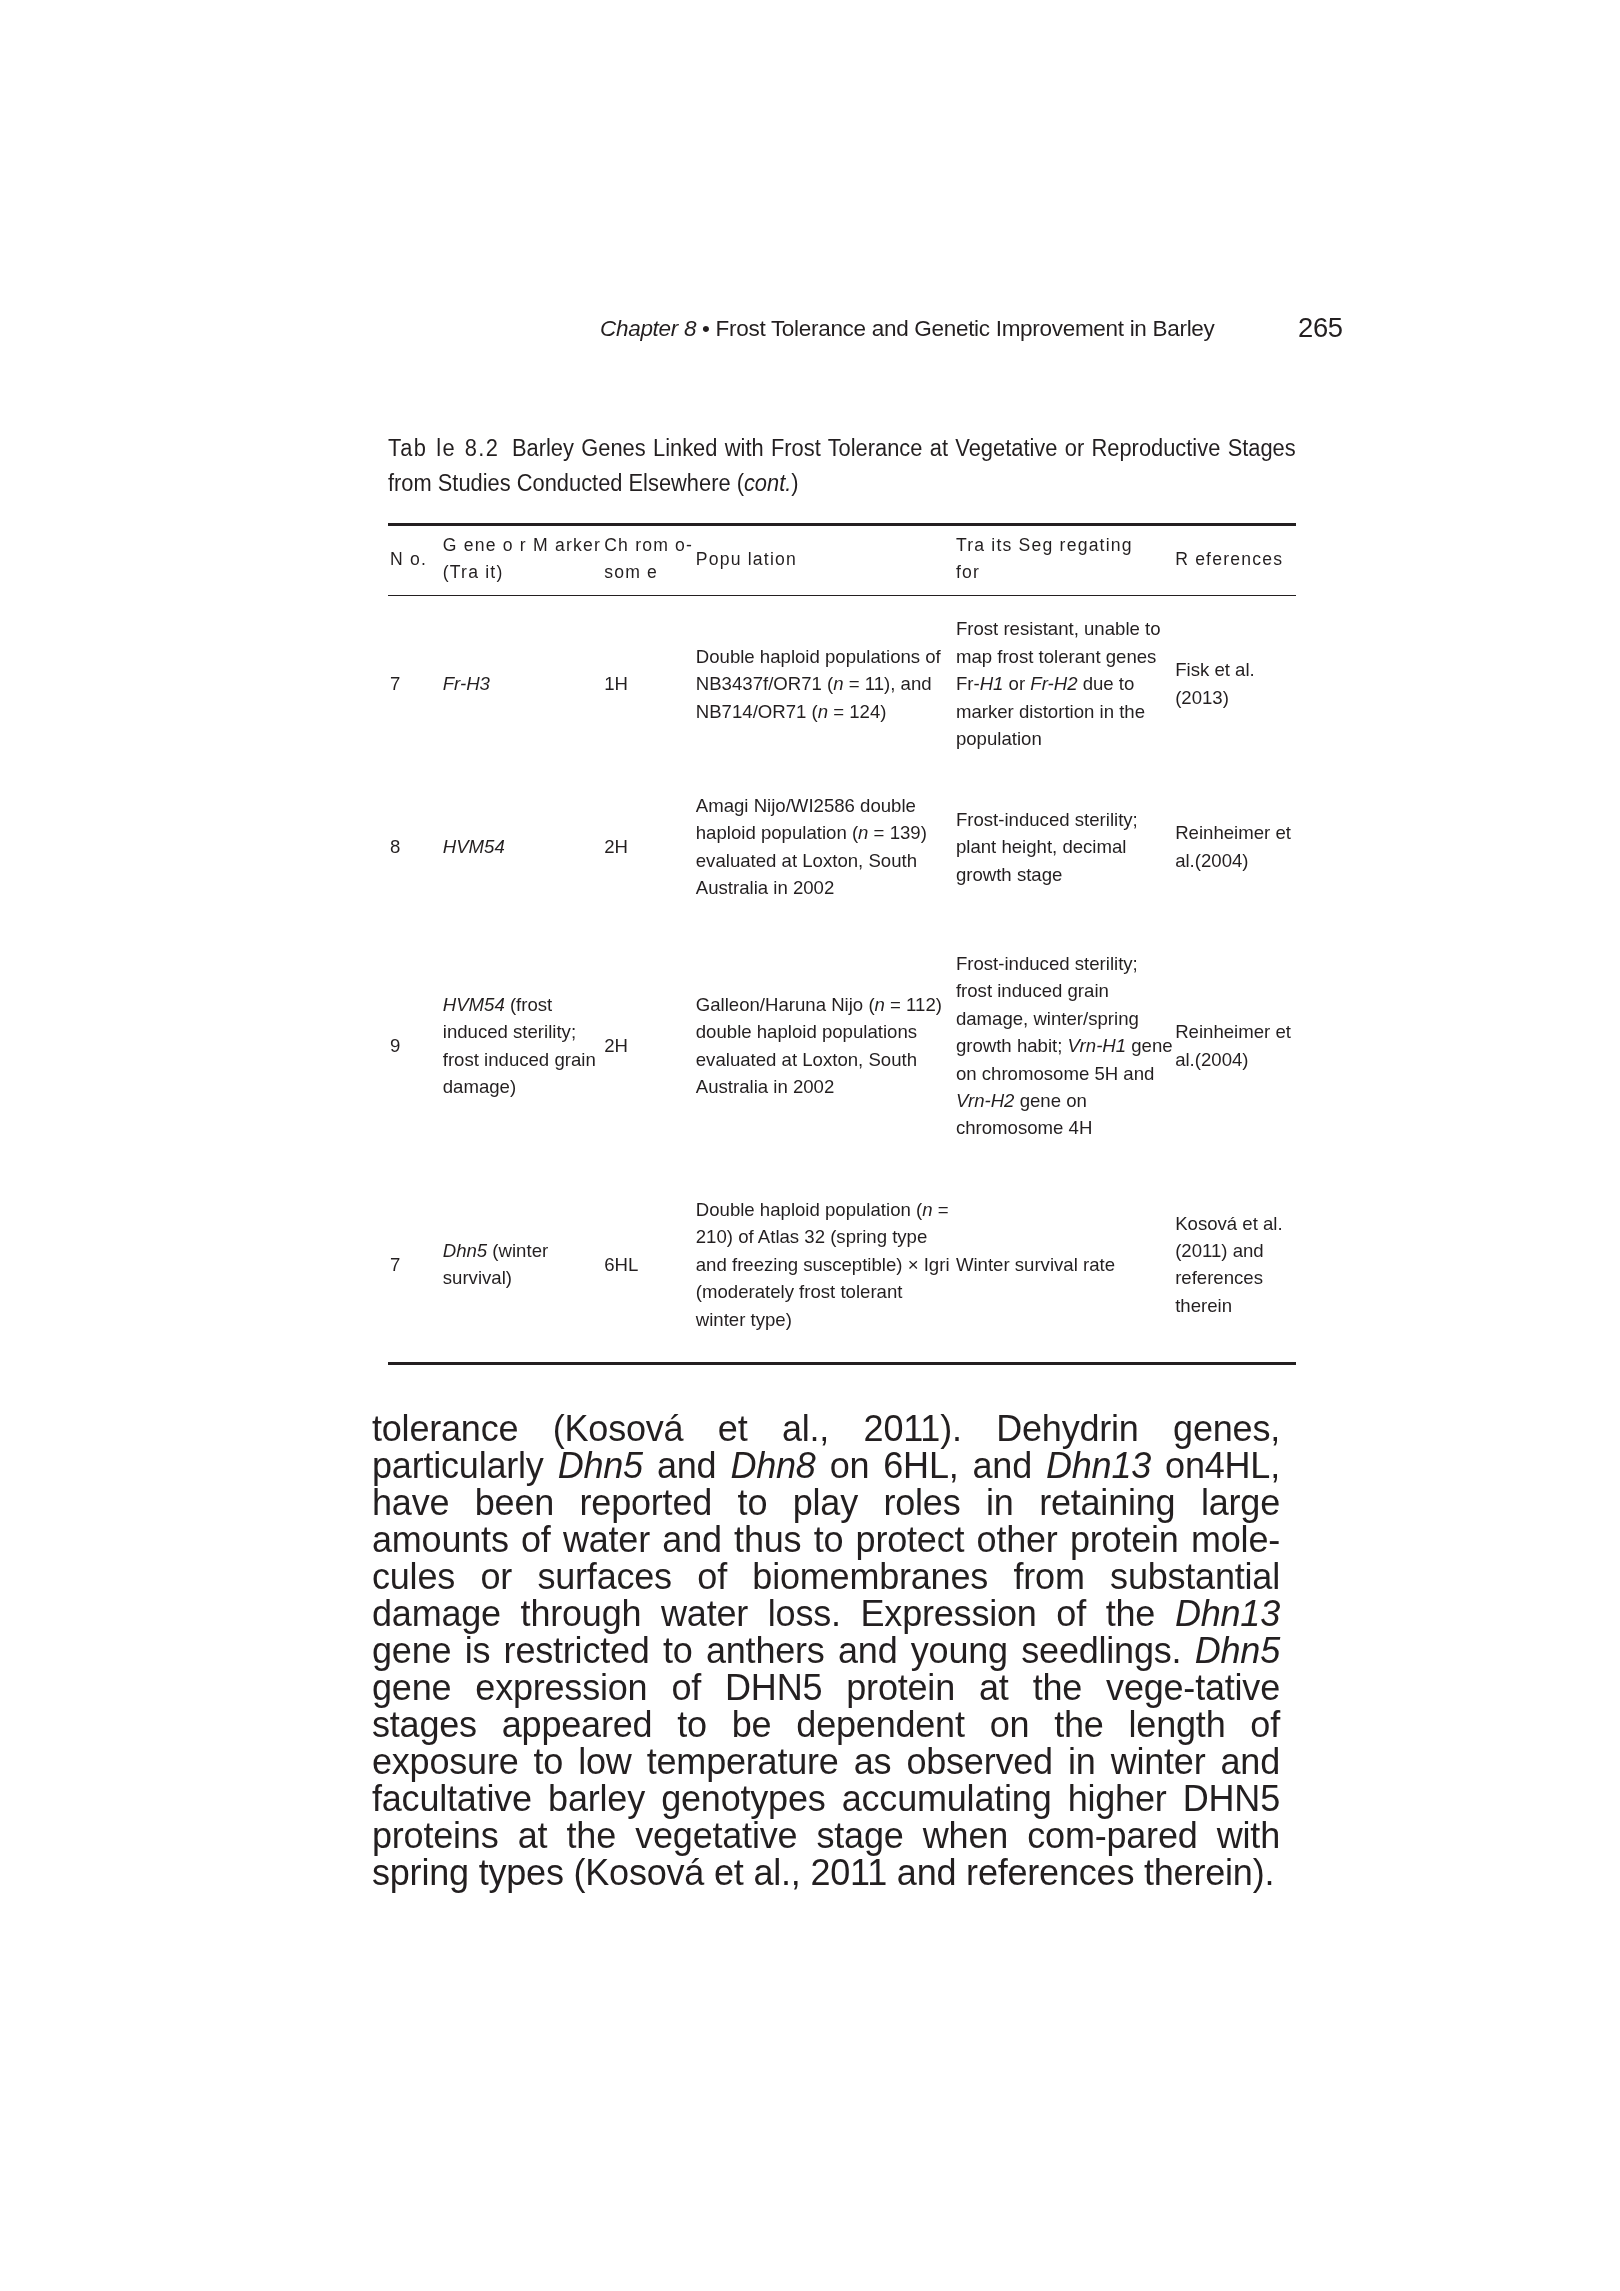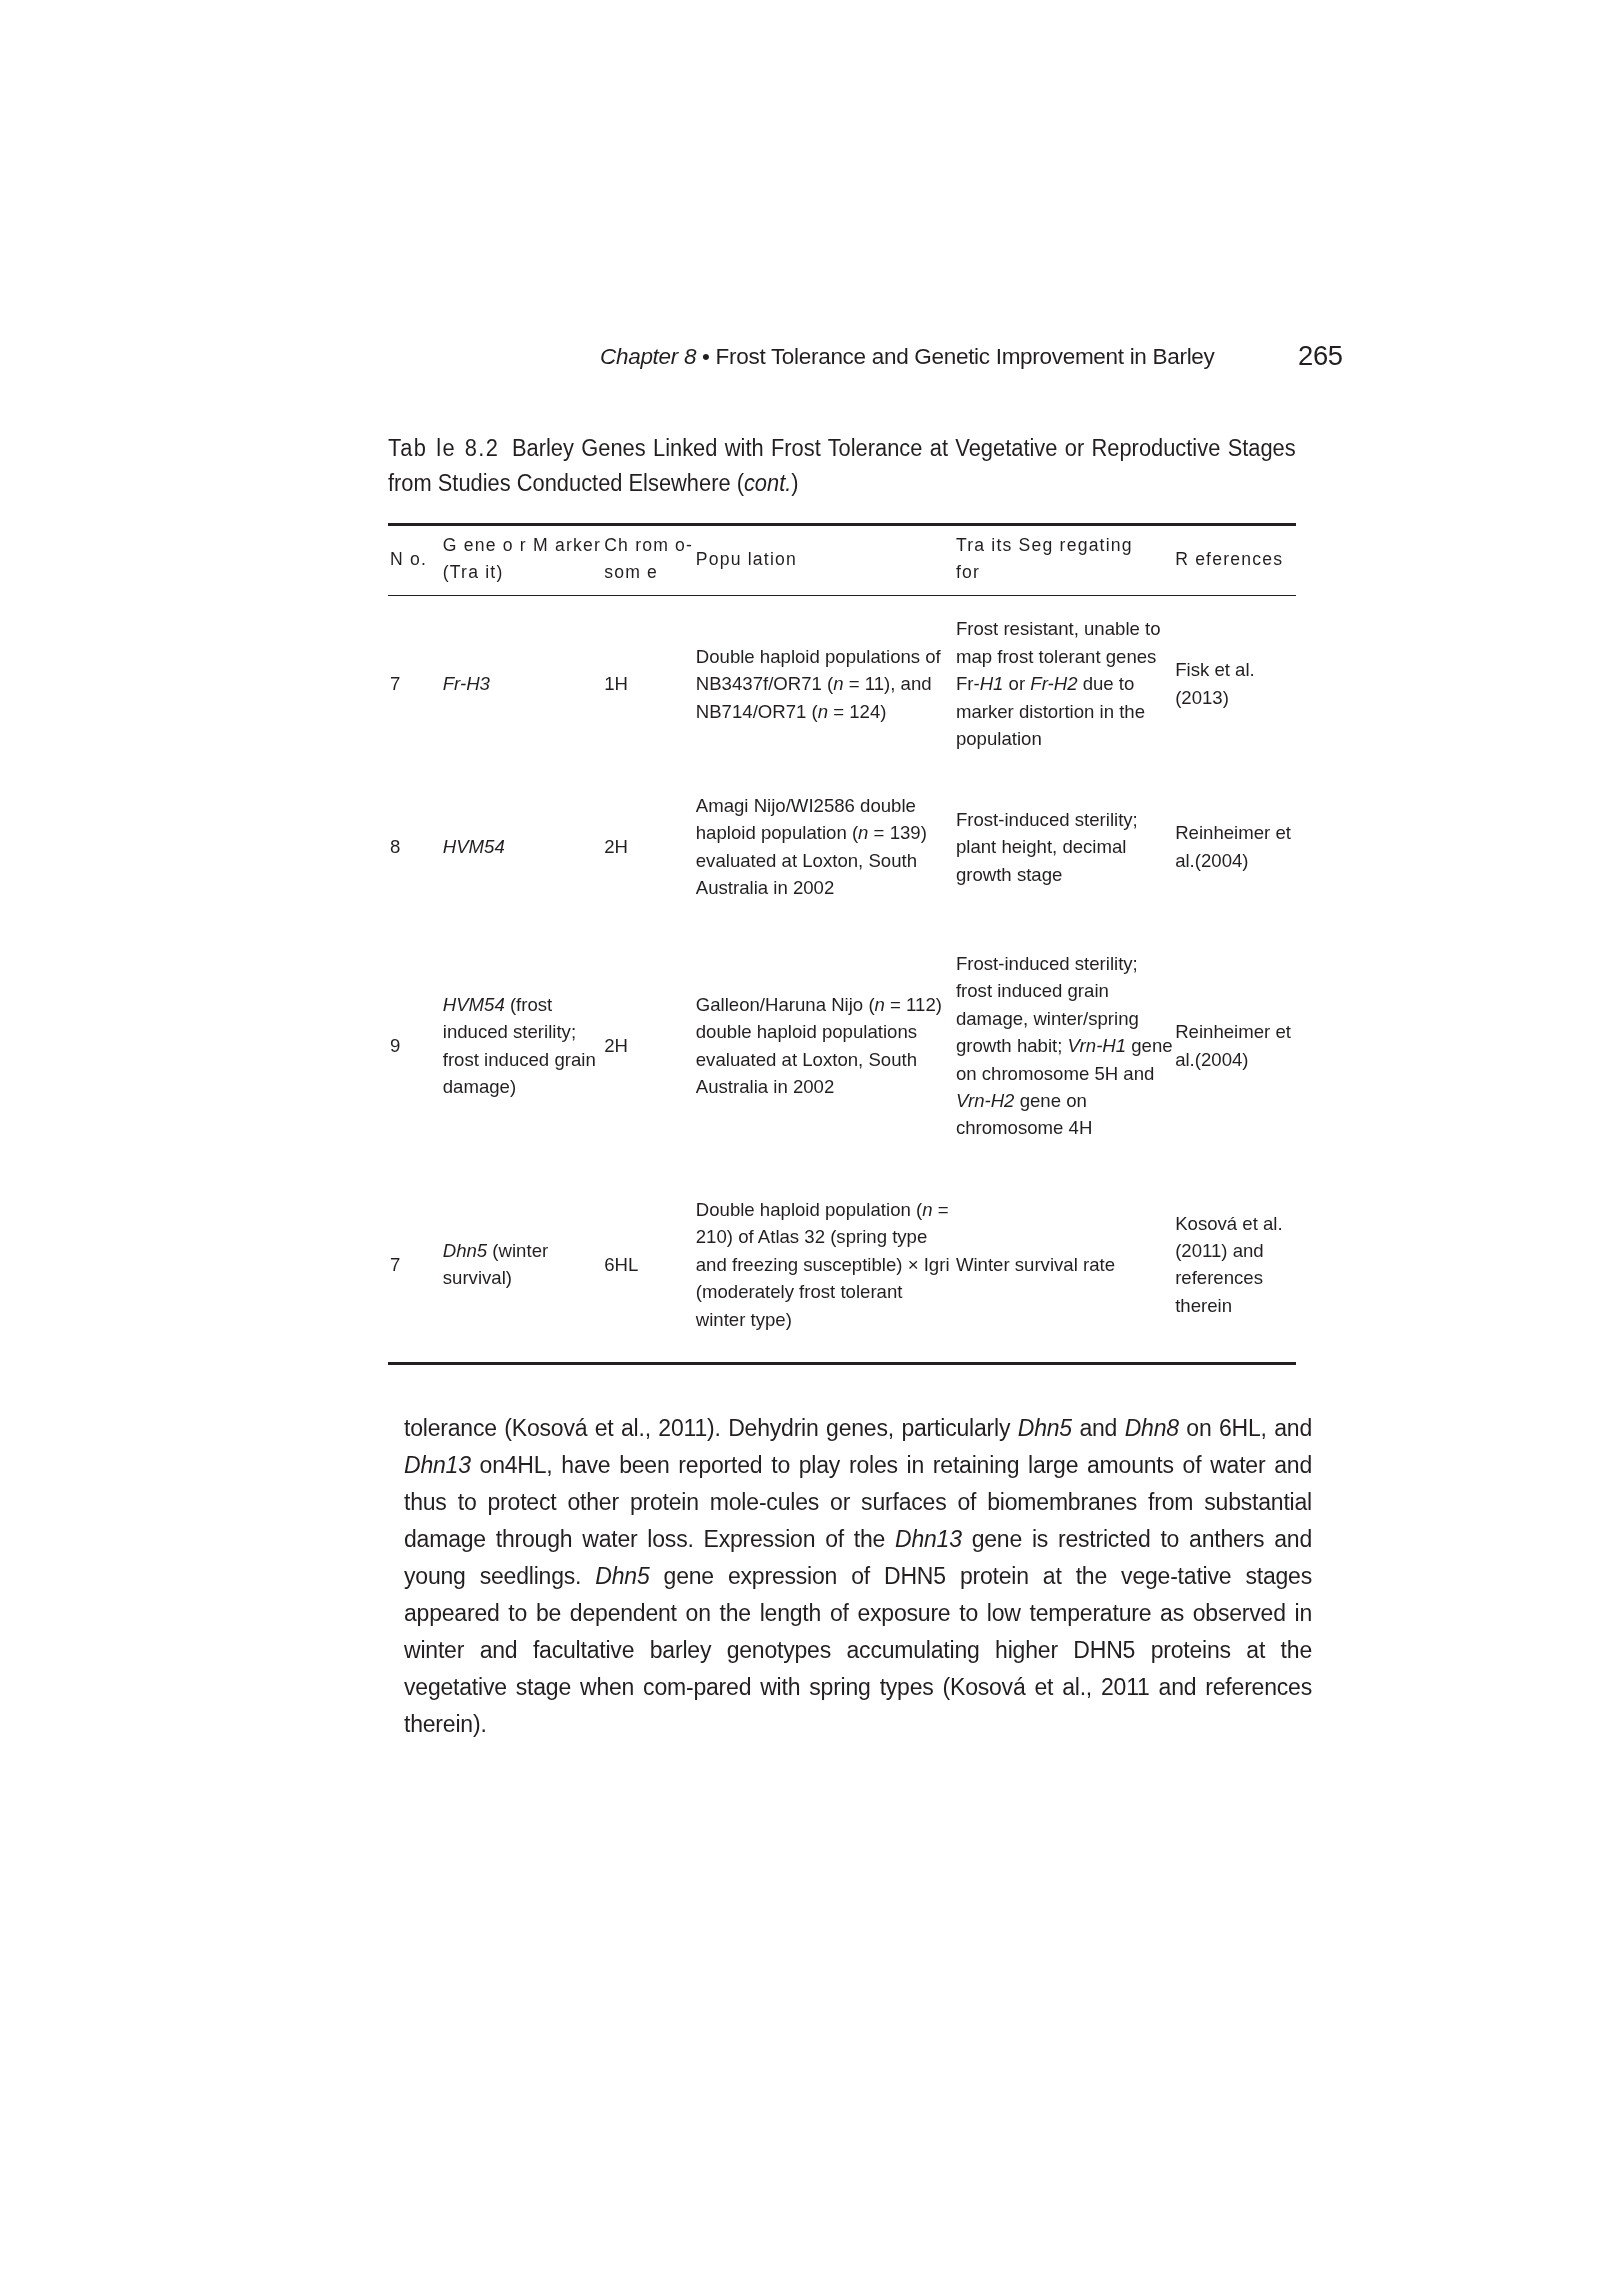--- a/index.html
+++ b/index.html
@@ -1,21 +1,20 @@
 <!DOCTYPE html>
 <html><head>
 <meta charset="utf-8">
 <style>
   html, body { margin: 0; padding: 0; background: #ffffff; }
   body { width: 1620px; height: 2292px; position: relative; color: #231f20; overflow: hidden; }
   .running-head {
     position: absolute; top: 316px; left: 600px; width: 745px;
     font-family: "Liberation Sans", sans-serif; font-size: 22.5px; letter-spacing: -0.3px;
     white-space: nowrap;
-    margin-top: 28px;
   }
   .running-head .chap { font-style: italic; }
   .running-head .page-no { position: absolute; left: 698px; font-size: 27.4px; top: -3.9px; }
   .caption {
     position: absolute; top: 431px; left: 388px; width: 908px;
     font-family: "Liberation Sans", sans-serif; font-size: 23.5px; line-height: 35px;
     text-align: justify; text-align-last: left; transform: scaleX(0.93); transform-origin: left top;
     width: 976px;
   }
   .caption .label { letter-spacing: 1.5px; margin-right: 13.7px; }
@@ -37,22 +36,22 @@
   .c-gene { width: 162px; }
   .c-chrom { width: 92px; }
   .c-pop { width: 261px; }
   .c-trait { width: 220px; }
   .c-ref { width: 121px; margin-top: 37px; }
   tr.r7 td { height: 169px; padding-top: 3.9px; }
   tr.r8 td { height: 157px; }
   tr.r9 td { height: 241px; }
   tr.r10 td { height: 196px; }
   .body-text {
-    position: absolute; top: 1410px; left: 404px; width: 908px;
-    font-family: "Liberation Sans", sans-serif; font-size: 23px; line-height: 37px;
+    position: absolute; top: 1410px; left: 372px; width: 908px;
+    font-family: "Liberation Sans", sans-serif; font-size: 36px; line-height: 37px;
     text-align: justify; letter-spacing: -0.2px;
   }
   .body-text p { margin: 0; }
   .body-text p.indent { text-indent: 55px; }
   .body-text em { font-style: italic; }
 </style>
 </head>
 <body>
 
 <div class="running-head">

